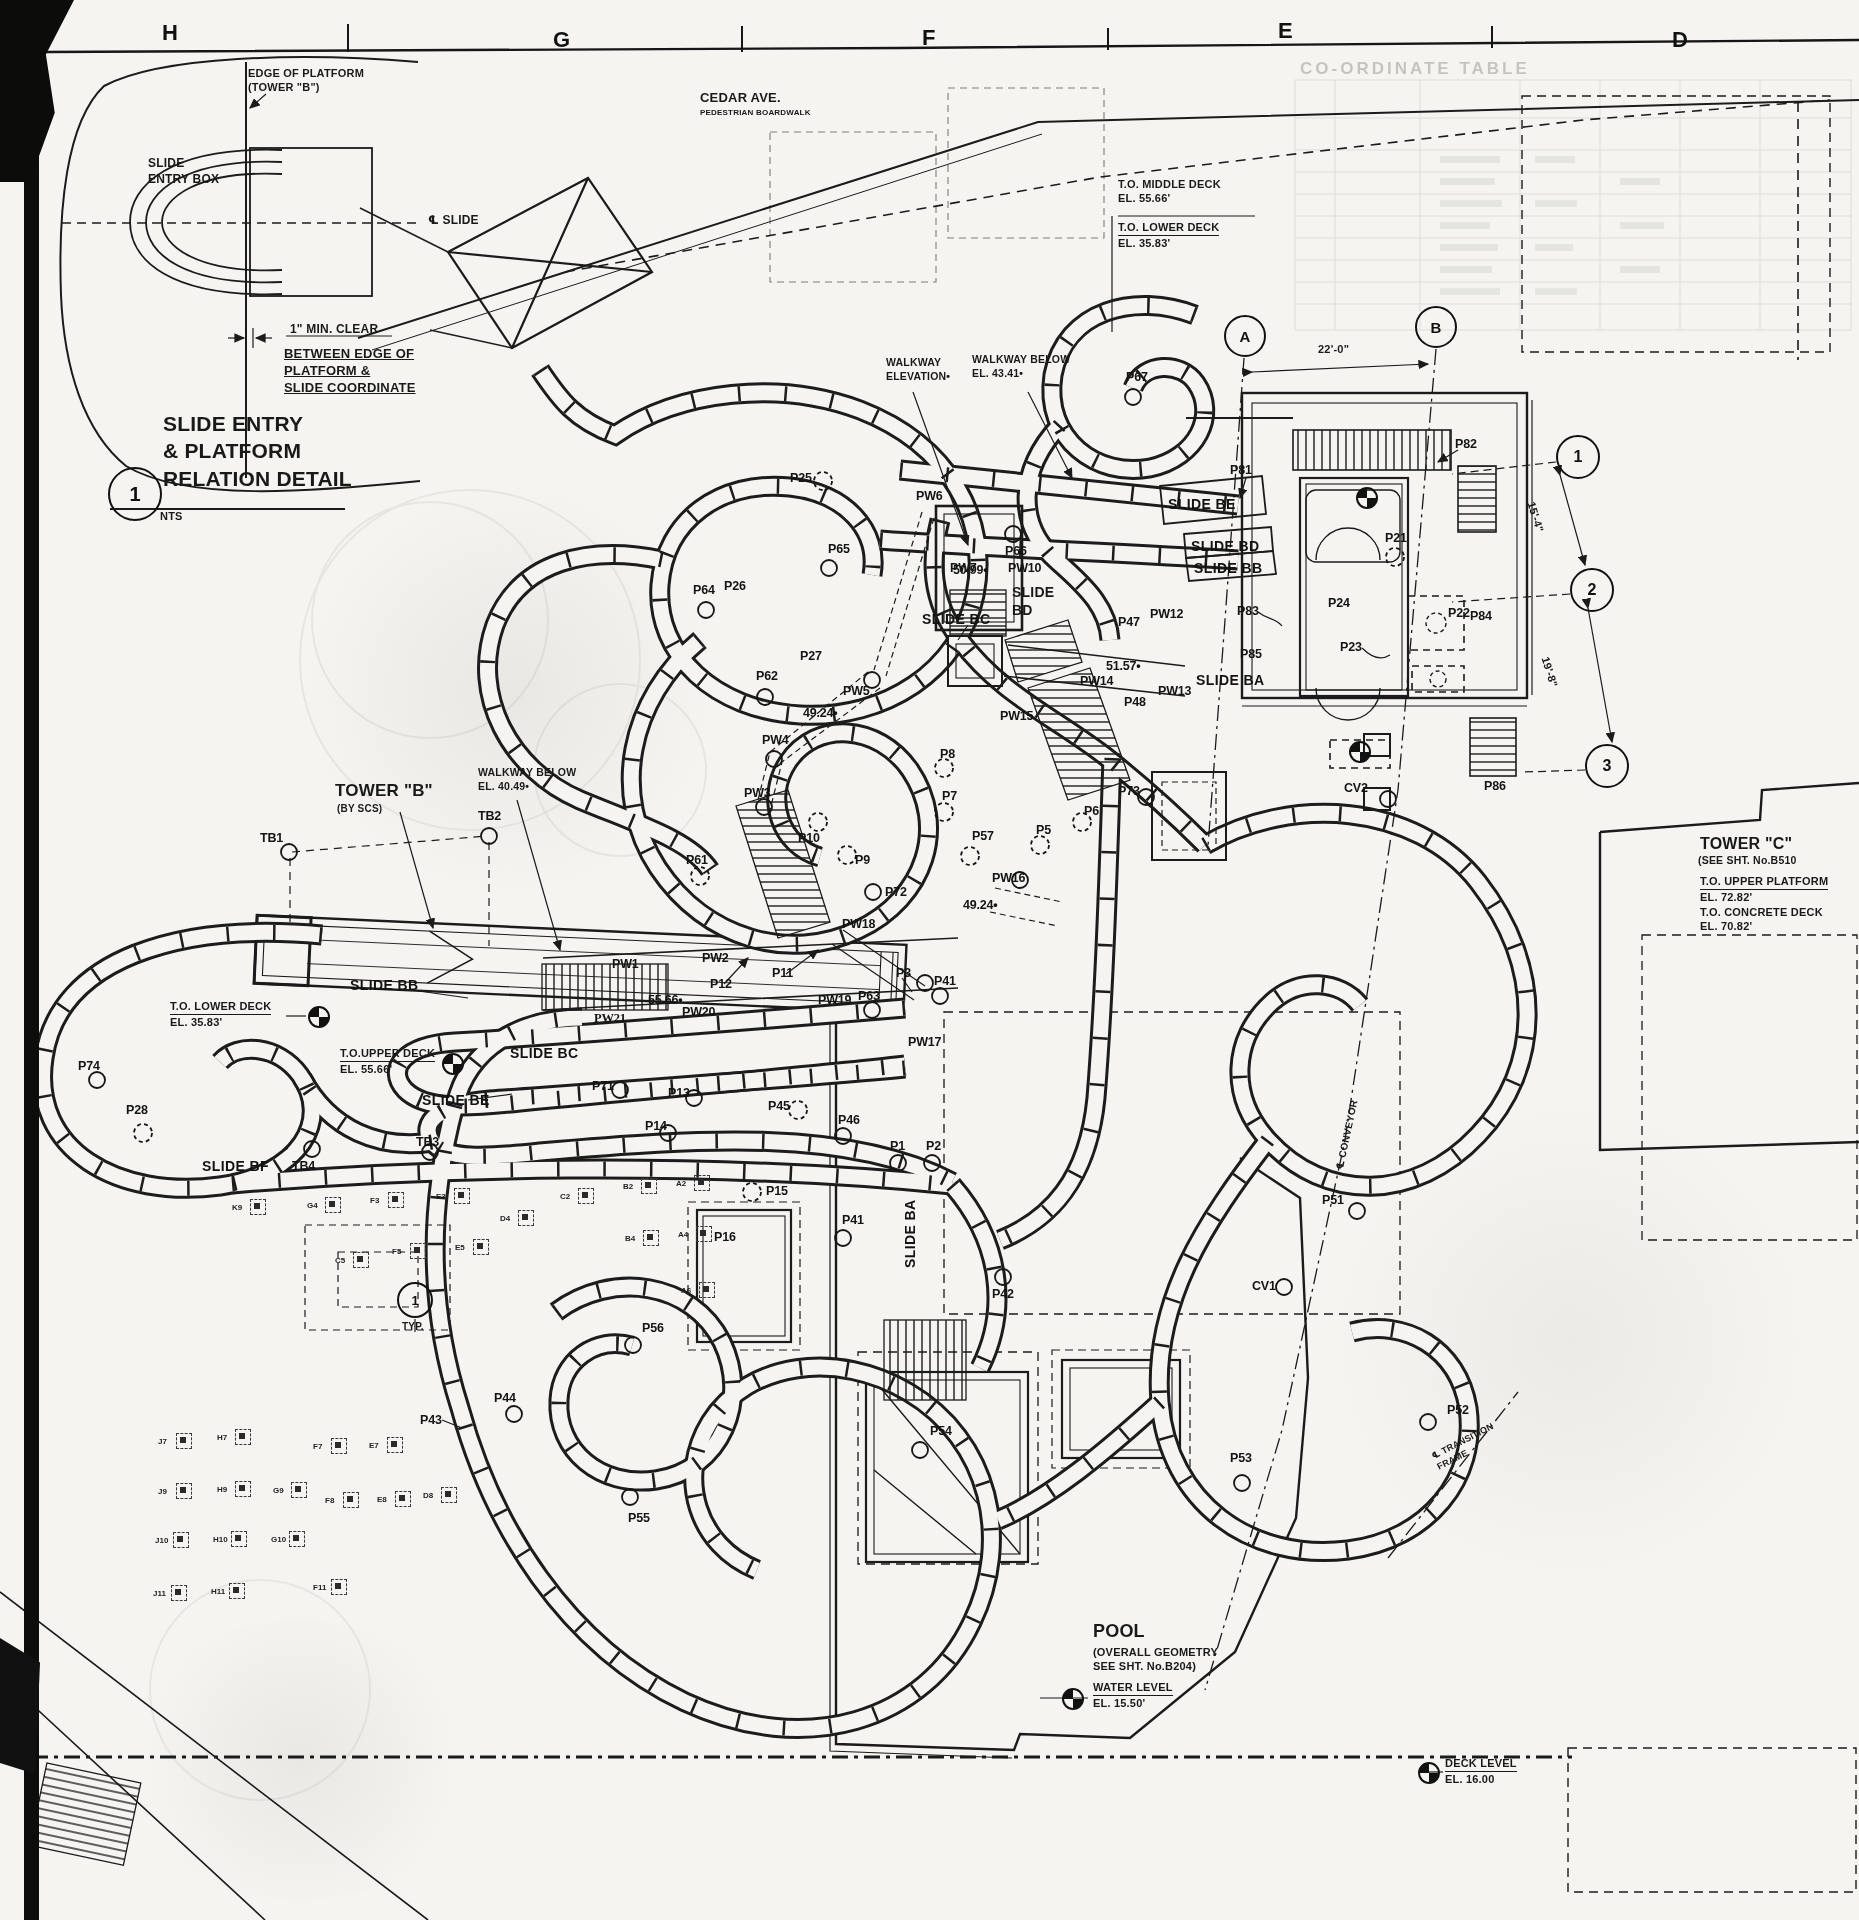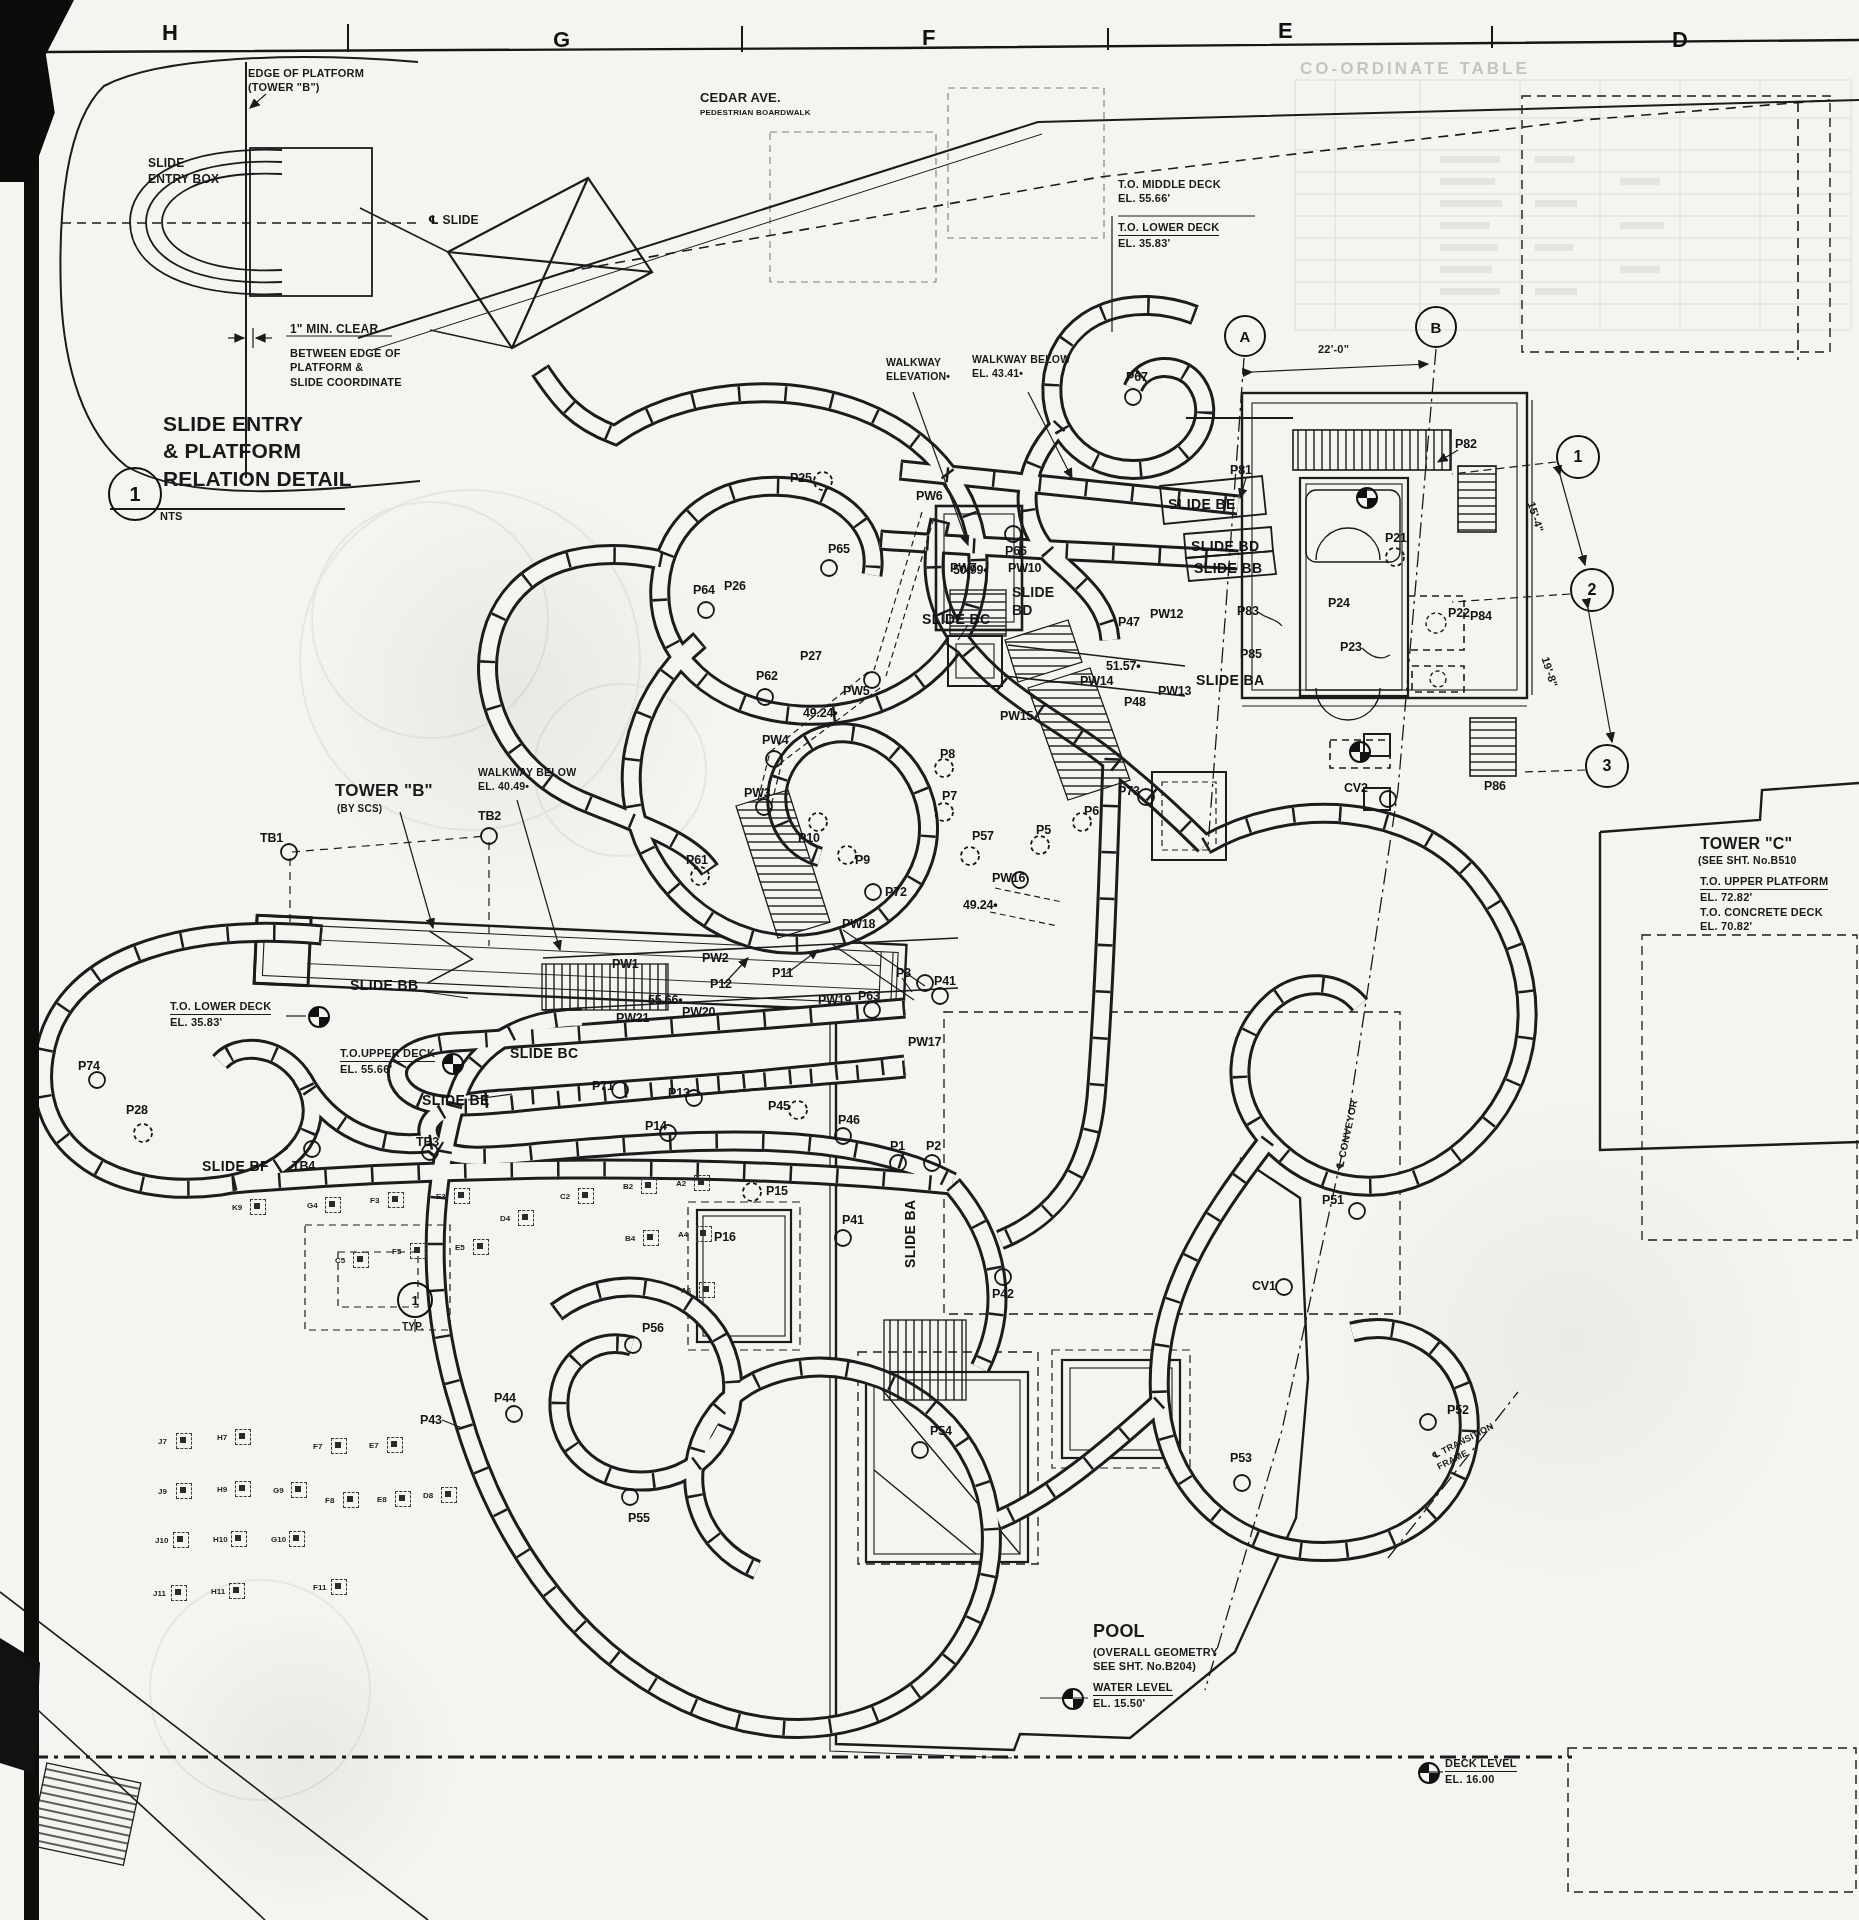--- a/index.html
+++ b/index.html
@@ -410,21 +410,21 @@
       <div class="note" style="left: 148px; top: 156px; position: absolute; font-size: 12px;">
         <span>SLIDE</span>
         <span>ENTRY BOX</span>
       </div>
       <div class="note" style="left: 428px; top: 213px; position: absolute; font-size: 12px;">
         <span>℄ SLIDE</span>
       </div>
       <div class="note" style="left: 290px; top: 322px; position: absolute; font-size: 12px;">
         <span>1" MIN. CLEAR</span>
       </div>
-      <div class="note" style="left: 290px; top: 346px; position: absolute; font-size: 11px;">
+      <div class="note" style="left: 284px; top: 346px; position: absolute; font-size: 13px; text-decoration: underline;">
         <span>BETWEEN EDGE OF</span>
         <span>PLATFORM &amp;</span>
         <span>SLIDE COORDINATE</span>
       </div>
       <div class="note" style="left: 163px; top: 410px; position: absolute; font-size: 21px;">
         <span>SLIDE ENTRY</span>
         <span>&amp; PLATFORM</span>
         <span>RELATION DETAIL</span>
       </div>
       <div class="note" style="left: 160px; top: 509px; position: absolute; font-size: 11px;">
@@ -578,21 +578,21 @@
       <div class="pt" style="left: 1328px; top: 596px; position: absolute;">P24</div>
       <div class="pt" style="left: 1470px; top: 609px; position: absolute;">P84</div>
       <div class="pt" style="left: 1240px; top: 647px; position: absolute;">P85</div>
       <div class="pt" style="left: 1484px; top: 779px; position: absolute;">P86</div>
       <div class="pt" style="left: 1118px; top: 784px; position: absolute;">P73</div>
       <div class="pt" style="left: 612px; top: 957px; position: absolute;">PW1</div>
       <div class="pt" style="left: 702px; top: 951px; position: absolute;">PW2</div>
       <div class="pt" style="left: 648px; top: 973px; position: absolute; margin-top: 20px;">55.66•</div>
       <div class="pt" style="left: 710px; top: 977px; position: absolute;">P12</div>
       <div class="pt" style="left: 772px; top: 966px; position: absolute;">P11</div>
-      <div class="pt" style="left: 616px; top: 1011px; position: absolute;">PW21</div>
+      <div class="pt" style="left: 594px; top: 1011px; position: absolute; font-family: Liberation Serif, serif;">PW21</div>
       <div class="pt" style="left: 682px; top: 1005px; position: absolute;">PW20</div>
       <div class="pt" style="left: 818px; top: 993px; position: absolute;">PW19</div>
       <div class="pt" style="left: 858px; top: 989px; position: absolute;">P63</div>
       <div class="pt" style="left: 896px; top: 966px; position: absolute;">P3</div>
       <div class="pt" style="left: 934px; top: 974px; position: absolute;">P41</div>
       <div class="pt" style="left: 668px; top: 1086px; position: absolute;">P13</div>
       <div class="pt" style="left: 645px; top: 1119px; position: absolute;">P14</div>
       <div class="pt" style="left: 592px; top: 1079px; position: absolute;">P71</div>
       <div class="pt" style="left: 768px; top: 1099px; position: absolute;">P45</div>
       <div class="pt" style="left: 838px; top: 1113px; position: absolute;">P46</div>

